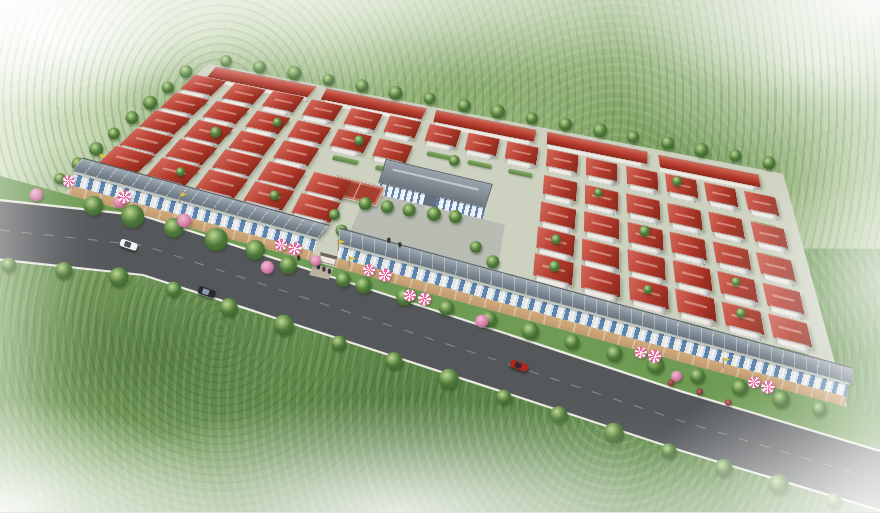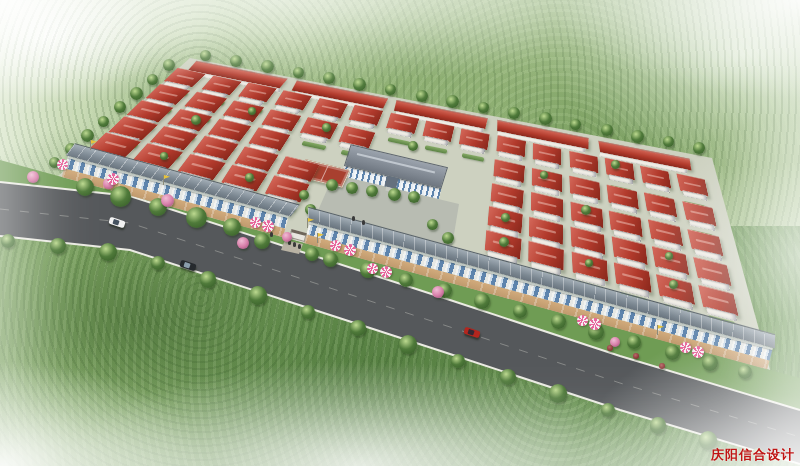--- a/index.html
+++ b/index.html
@@ -656,14 +656,13 @@
       </div>
       <div class="car" style="left: 180px; top: 262px; background: rgb(38, 42, 46); transform: rotate(18deg);">
         <div class="win" style="background:rgba(150,170,185,.9)"></div>
       </div>
       <div class="car" style="left: 464px; top: 329px; background: rgb(179, 38, 30); transform: rotate(18deg);">
         <div class="win" style="background:rgba(30,40,55,.85)"></div>
       </div>
     </div>
 
   <div class="vignette"></div>
-  <div class="watermark">庆阳信合设计</div>
 </div>
 
 </body></html>

